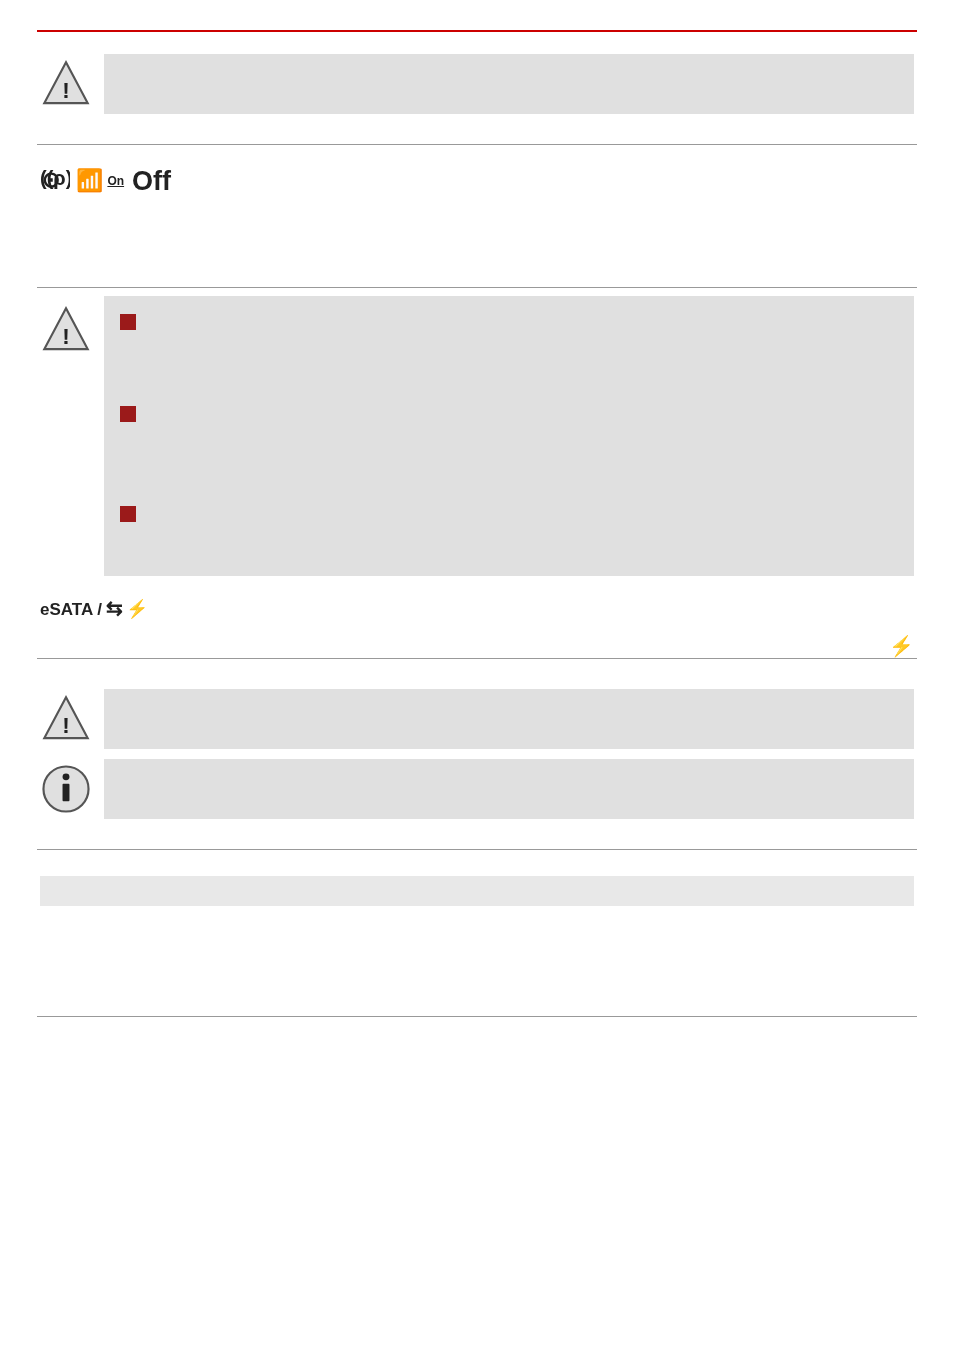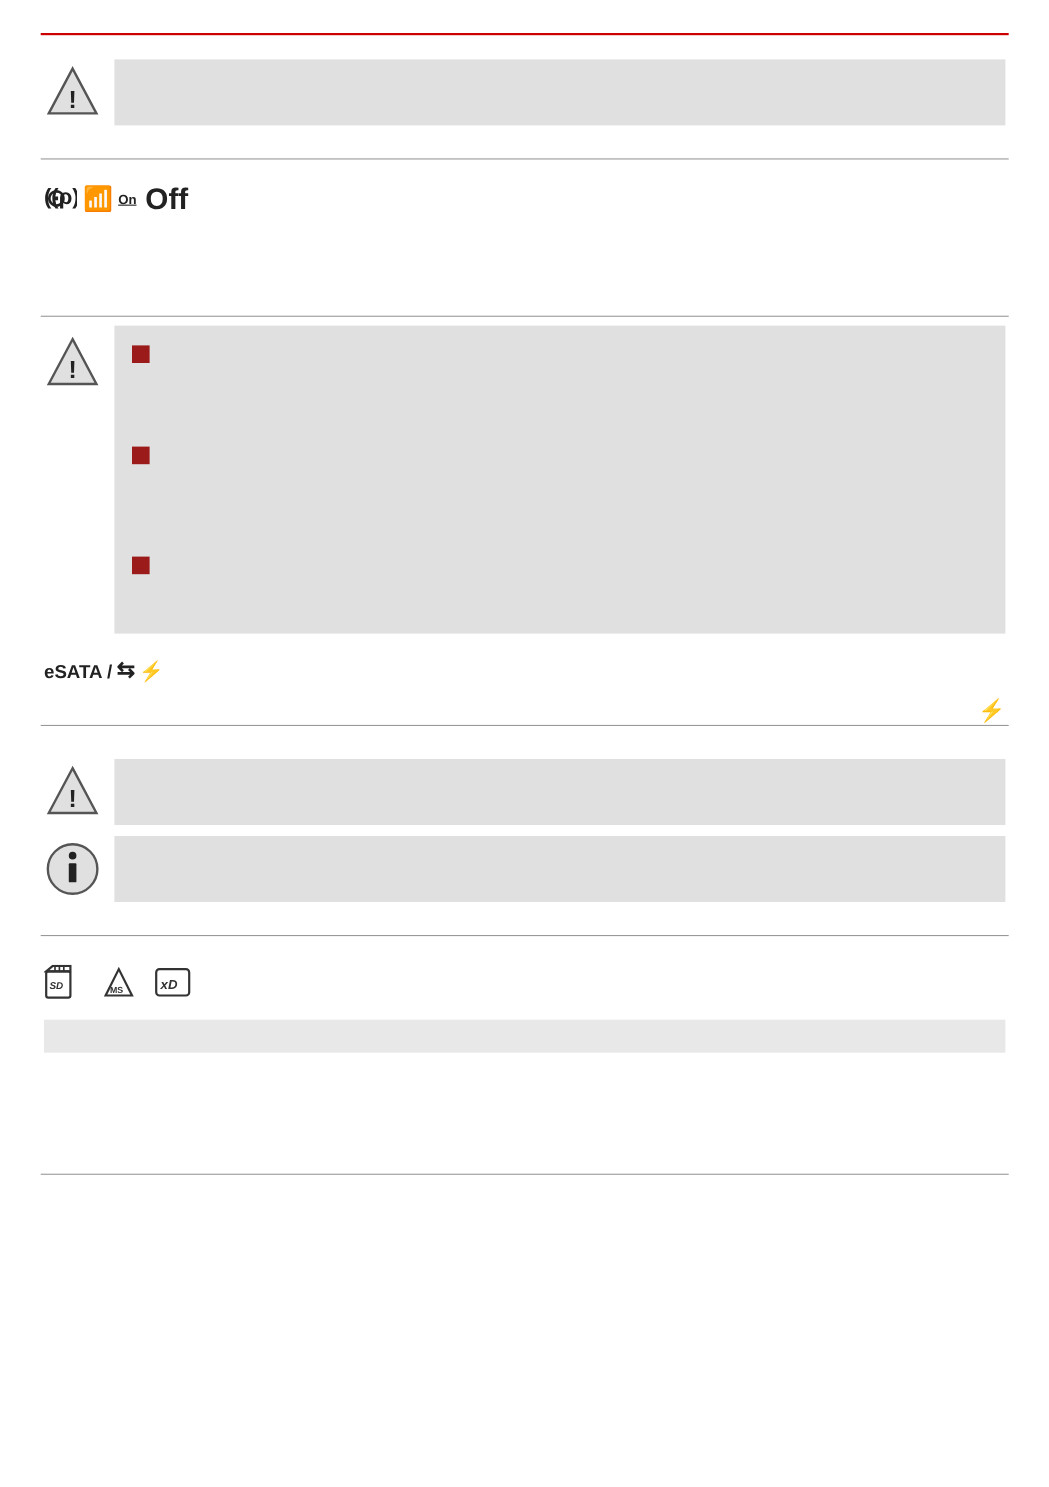--- a/index.html
+++ b/index.html
@@ -281,48 +281,20 @@
 
         <rect x="26" y="24" width="8" height="20" fill="#222" rx="1"></rect>
       </svg>
       <div class="notice-content"></div>
     </div>
   </div>
 
   <div class="divider"></div>
 
   <div class="sdcard-section">
-    <div class="sd-icons-row">
-
-      <span style="font-size:20px; font-weight:bold; font-style:italic; color:#222;">
-        
-        <svg width="36" height="32" viewBox="0 0 36 32">
-          <rect x="2" y="6" width="22" height="24" rx="2" fill="none" stroke="#333" stroke-width="2"></rect>
-          <polygon points="2,6 8,1 24,1 24,6" fill="none" stroke="#333" stroke-width="2"></polygon>
-          <text x="5" y="22" font-size="9" font-weight="bold" font-style="italic" fill="#333">SD</text>
-          <line x1="10" y1="2" x2="10" y2="6" stroke="#333" stroke-width="1.5"></line>
-          <line x1="14" y1="1" x2="14" y2="6" stroke="#333" stroke-width="1.5"></line>
-          <line x1="18" y1="1" x2="18" y2="6" stroke="#333" stroke-width="1.5"></line>
-        </svg>
-      </span>
-
-      <span>
-        <svg width="36" height="32" viewBox="0 0 36 32">
-          <polygon points="6,28 18,4 30,28" fill="none" stroke="#333" stroke-width="2"></polygon>
-          <text x="10" y="26" font-size="8" font-weight="bold" fill="#333">MS</text>
-        </svg>
-      </span>
-
-      <span>
-        <svg width="36" height="32" viewBox="0 0 36 32">
-          <rect x="2" y="4" width="30" height="24" rx="3" fill="none" stroke="#333" stroke-width="2"></rect>
-          <text x="6" y="22" font-size="12" font-weight="bold" font-style="italic" fill="#333">xD</text>
-        </svg>
-      </span>
-    </div>
 
     <div style="background: #e8e8e8; min-height: 30px; margin-top: 8px;"></div>
   </div>
 
   <div style="height: 80px;"></div>
 
   <div class="divider" style="margin-top: 20px;"></div>
 
 </div>
 

